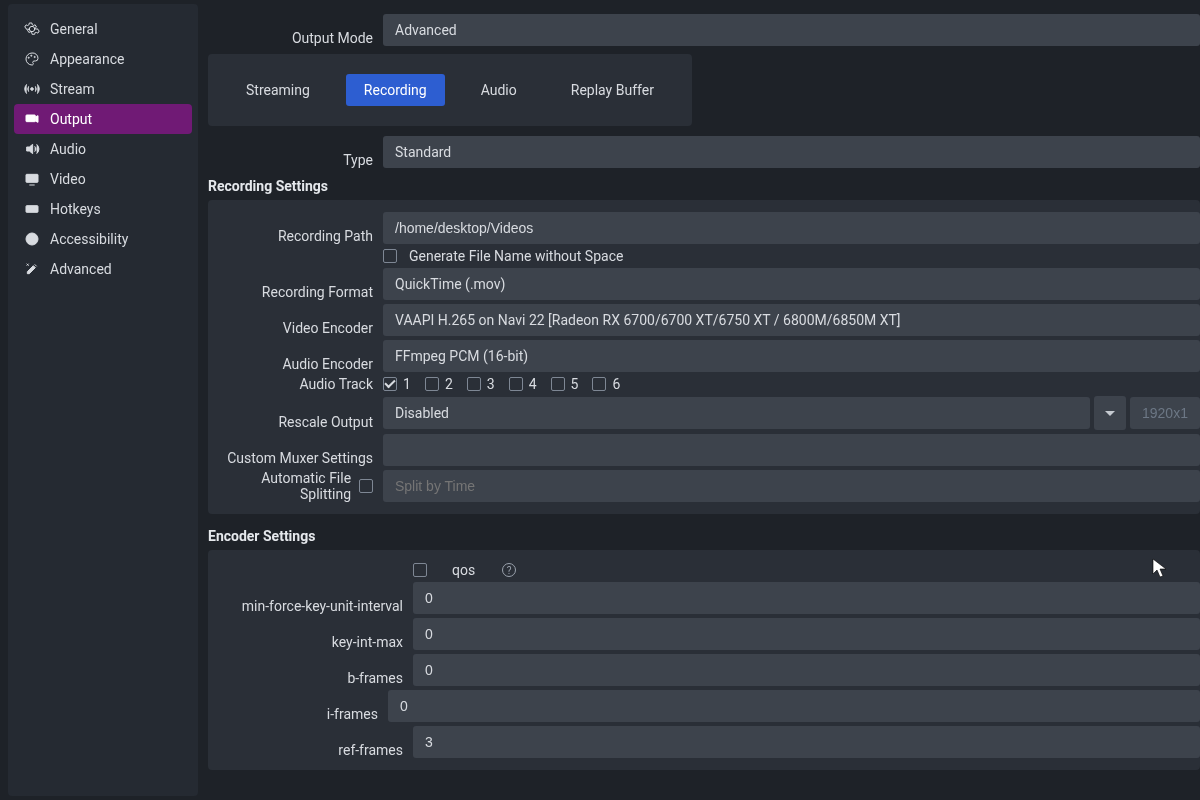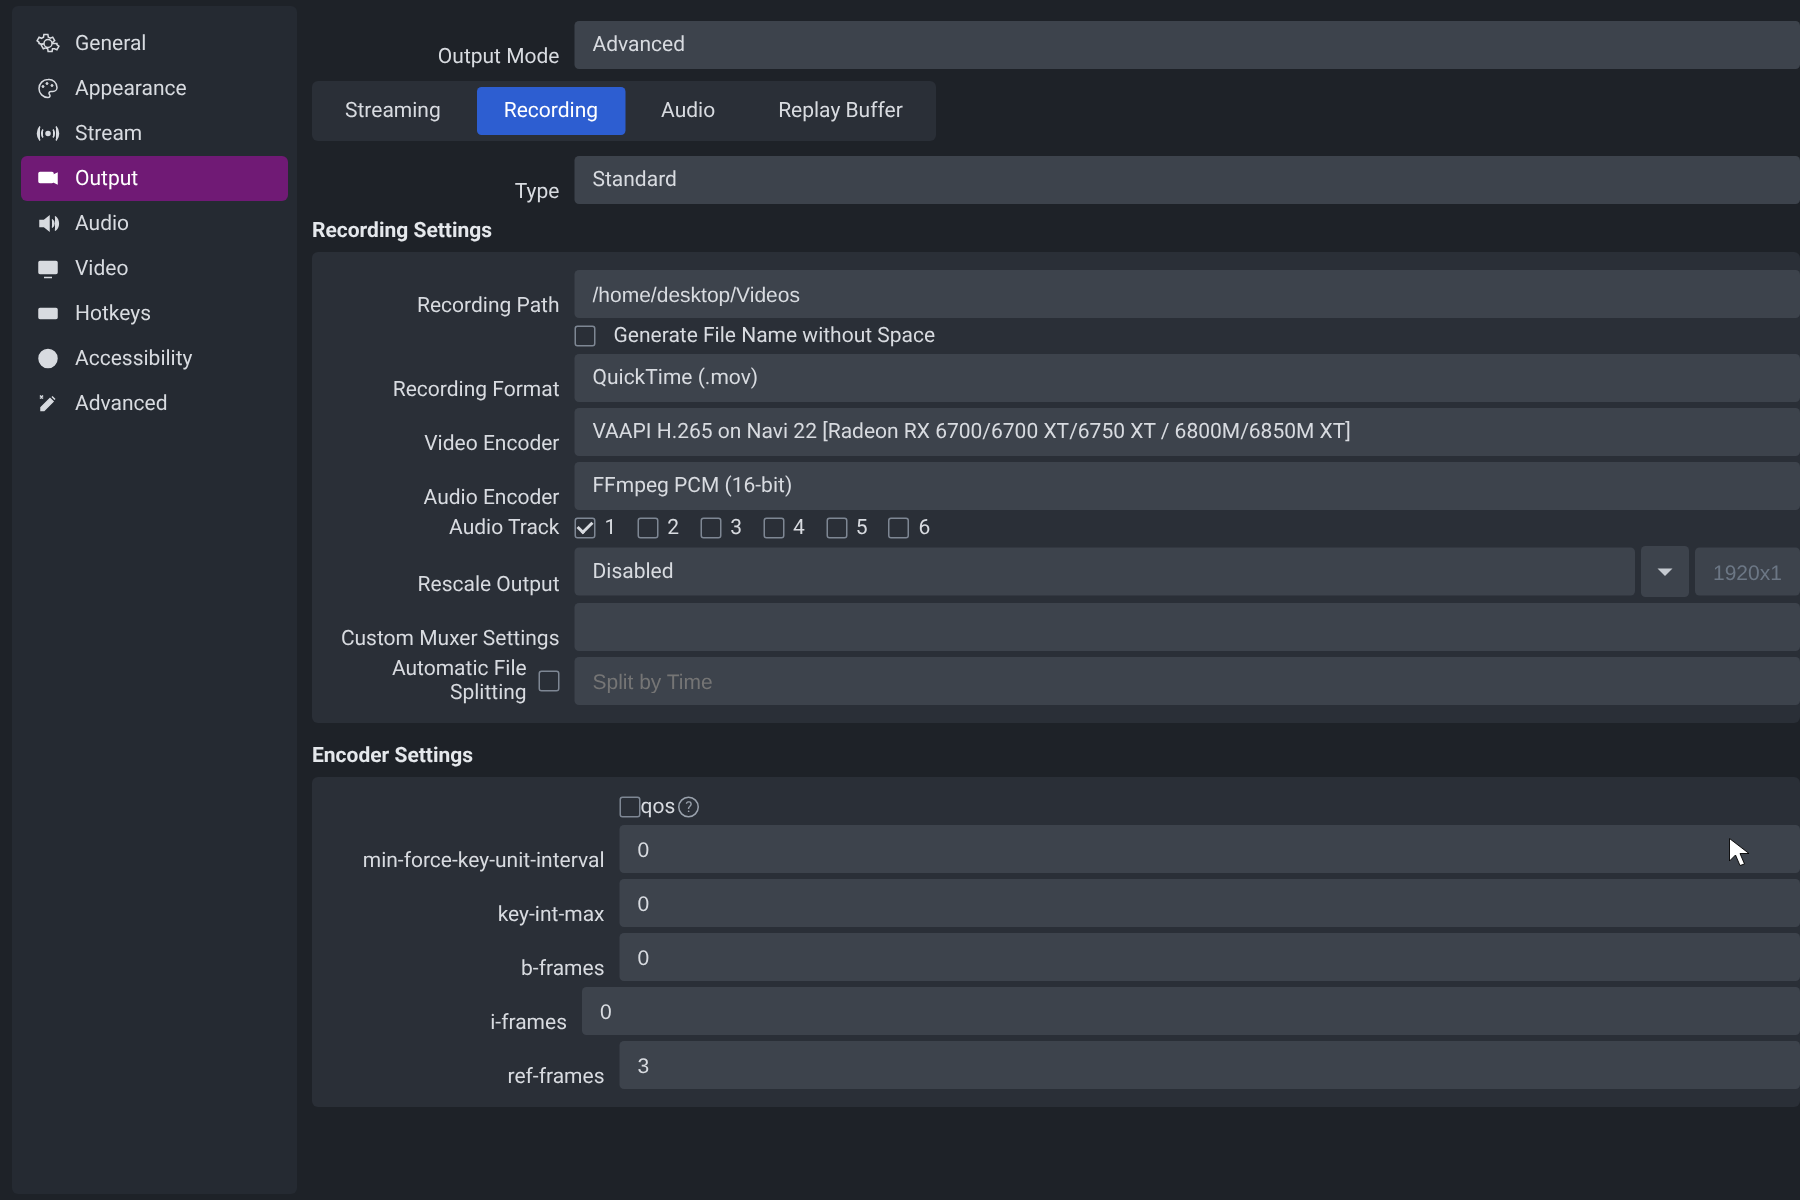--- a/index.html
+++ b/index.html
@@ -54,24 +54,24 @@
     border: none;
     color: #d8dbe0;
     padding: 8px 12px;
     border-radius: 3px;
     width: 100%;
     font-size: 14px;
   }
   .select.disabled, .text-input.disabled { color:#6c7785; }
   .tabbar {
     display: flex;
-    gap: 6px;
+    gap: 18px;
     background: #2a2f37;
     border-radius: 4px;
-    padding: 4px;
+    padding: 20px;
     width: fit-content;
     margin: 8px 0 10px 0;
   }
   .tab {
     padding: 8px 18px;
     border-radius: 3px;
     cursor: pointer;
     color: #d8dbe0;
   }
   .tab.active { background: #2d5ed1; color:#fff; }
@@ -334,21 +334,21 @@
     </div>
 
   </div>
 
   <div class="section-header">Encoder Settings</div>
 
   <div class="panel">
 
     <div class="row">
       <div class="label-col" style="width:205px"></div>
-      <div class="field-col" style="gap:0">
+      <div class="field-col" style="gap:25px">
         <span class="checkbox"></span>
         <span>qos</span>
         <span class="help-icon">?</span>
       </div>
     </div>
 
     <div class="row">
       <div class="label-col" style="width:205px">min-force-key-unit-interval</div>
       <div class="field-col">
           <input class="text-input" value="0" style="">

